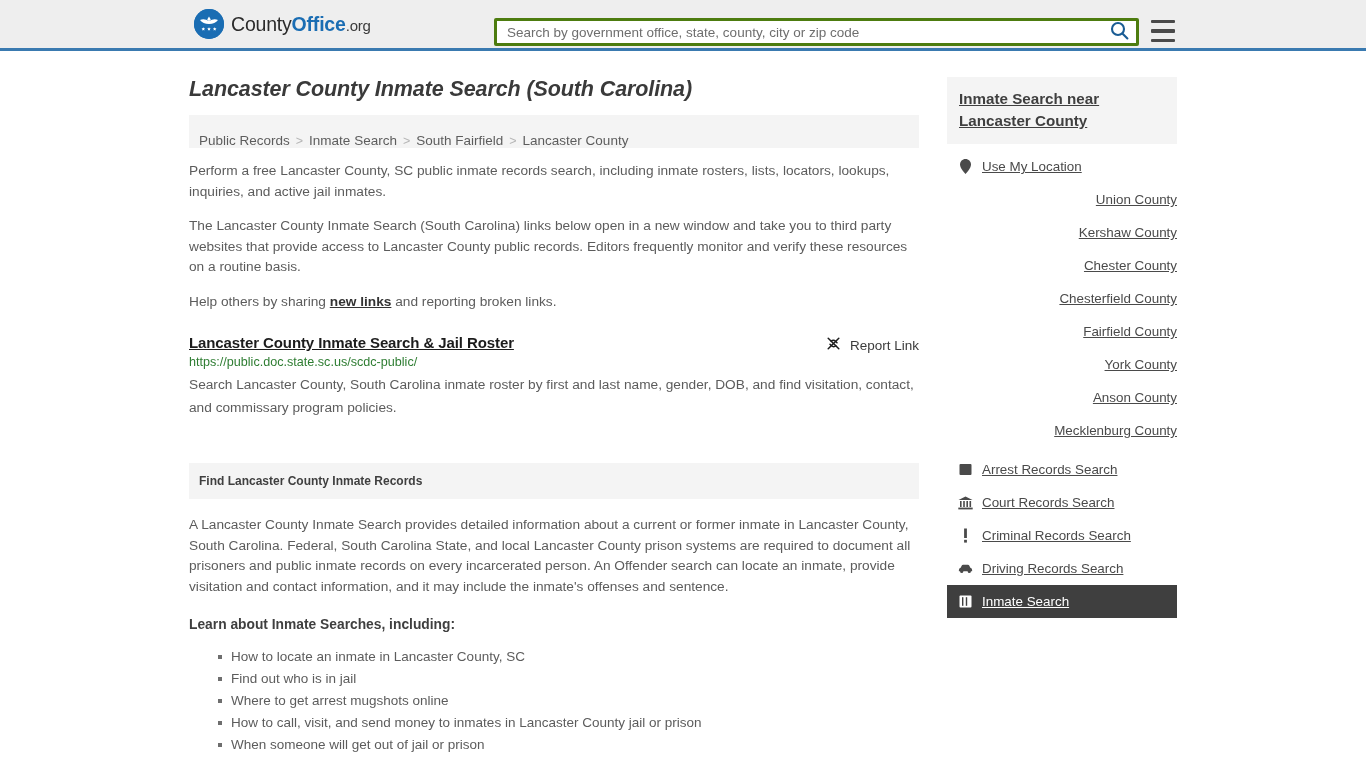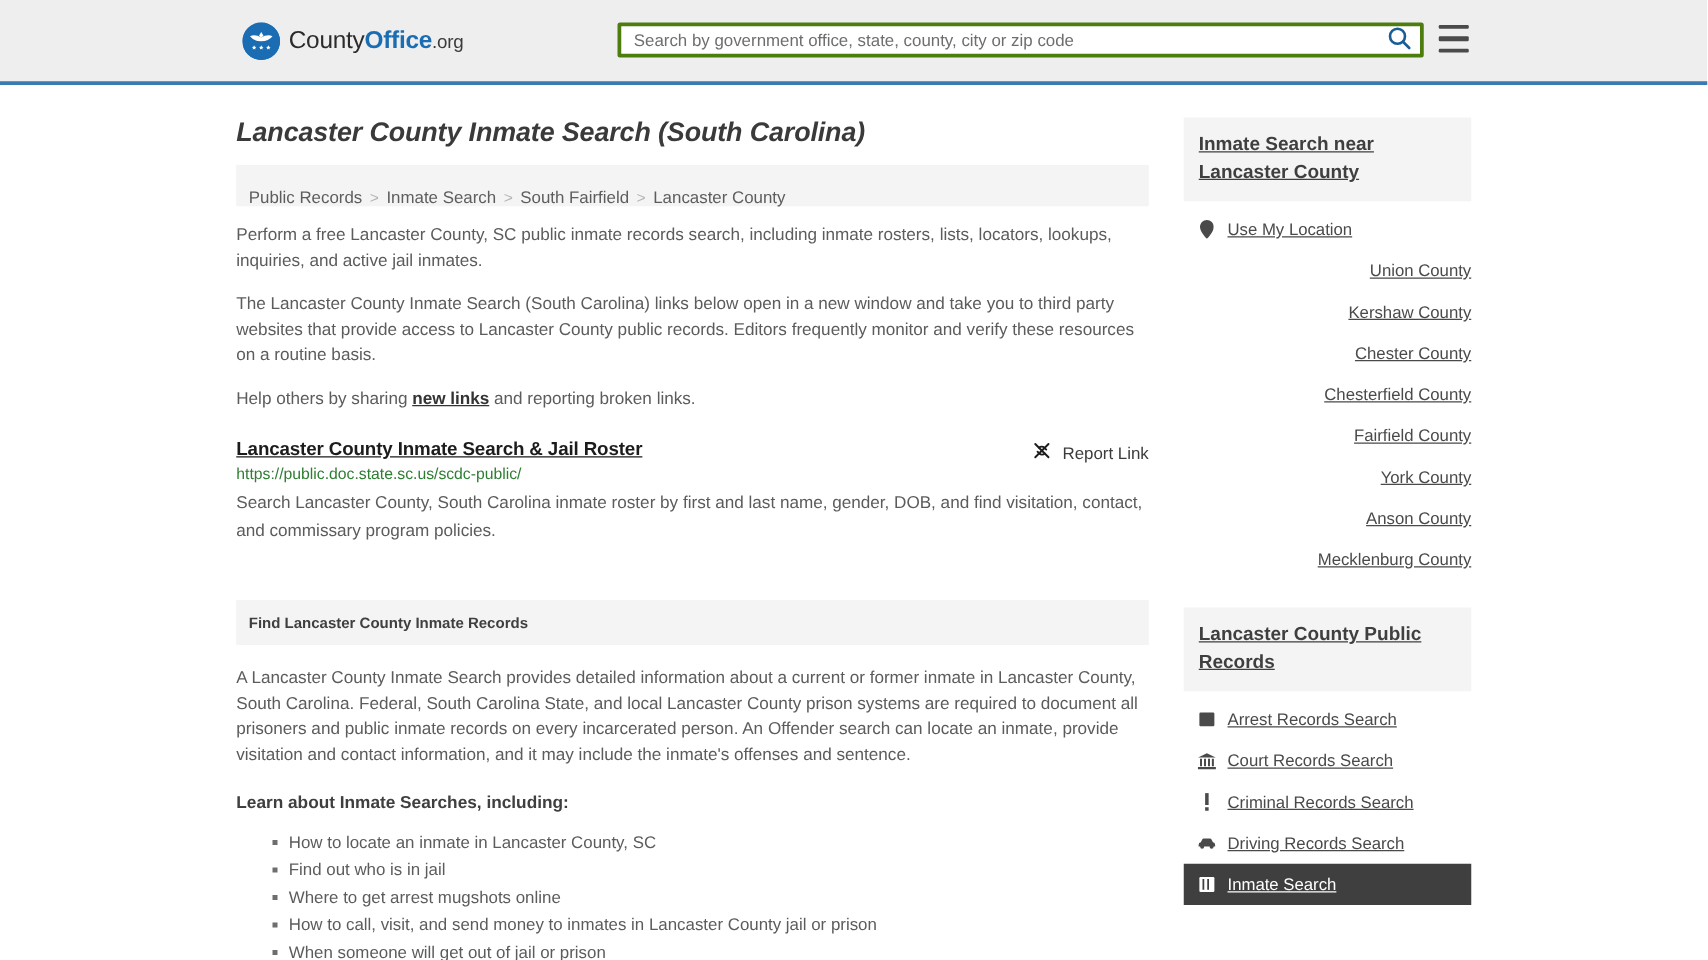--- a/index.html
+++ b/index.html
@@ -7,21 +7,21 @@
     margin: 0; padding: 0;
     width: 1366px; height: 768px;
     overflow: hidden;
     background: #ffffff;
     font-family: "Liberation Sans", sans-serif;
     -webkit-font-smoothing: antialiased;
   }
 
   
   .site-header {
-    height: 68px;
+    height: 51px;
     background: #eeeeee;
     border-bottom: 3px solid #3a7ab0;
     display: flex;
     align-items: center;
     position: relative;
   }
   .logo-wrap {
     display: flex;
     align-items: center;
     margin-left: 194px;
@@ -394,21 +394,20 @@
           <a href="#" class="lbl">York County</a>
         </div>
         <div class="side-item blank">
           <a href="#" class="lbl">Anson County</a>
         </div>
         <div class="side-item blank">
           <a href="#" class="lbl">Mecklenburg County</a>
         </div>
       </div>
 
-      <div class="side-head side-head2">Lancaster County Public Records</div>
       <div class="side-list">
 
         <div class="side-item">
           <span class="side-ico">
             <svg width="13" height="13" viewBox="0 0 13 13" aria-hidden="true">
               <rect x="0.5" y="1" width="12" height="11" rx="1" fill="#4a4a4a"></rect>
             </svg>
           </span>
           <a href="#" class="lbl">Arrest Records Search</a>
         </div>

